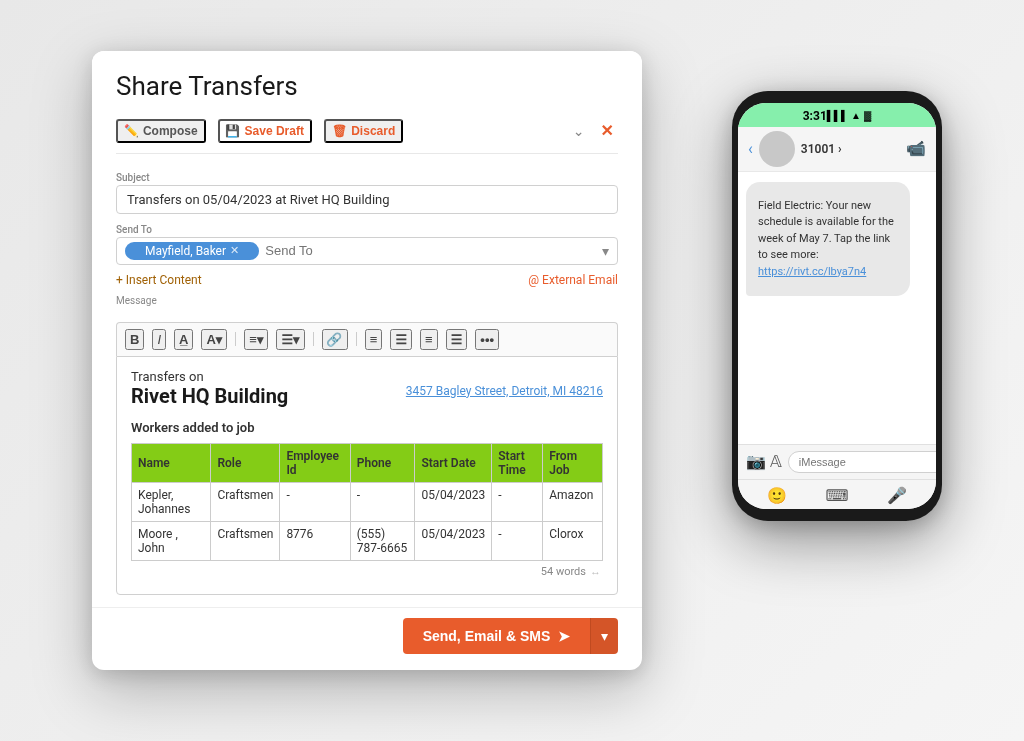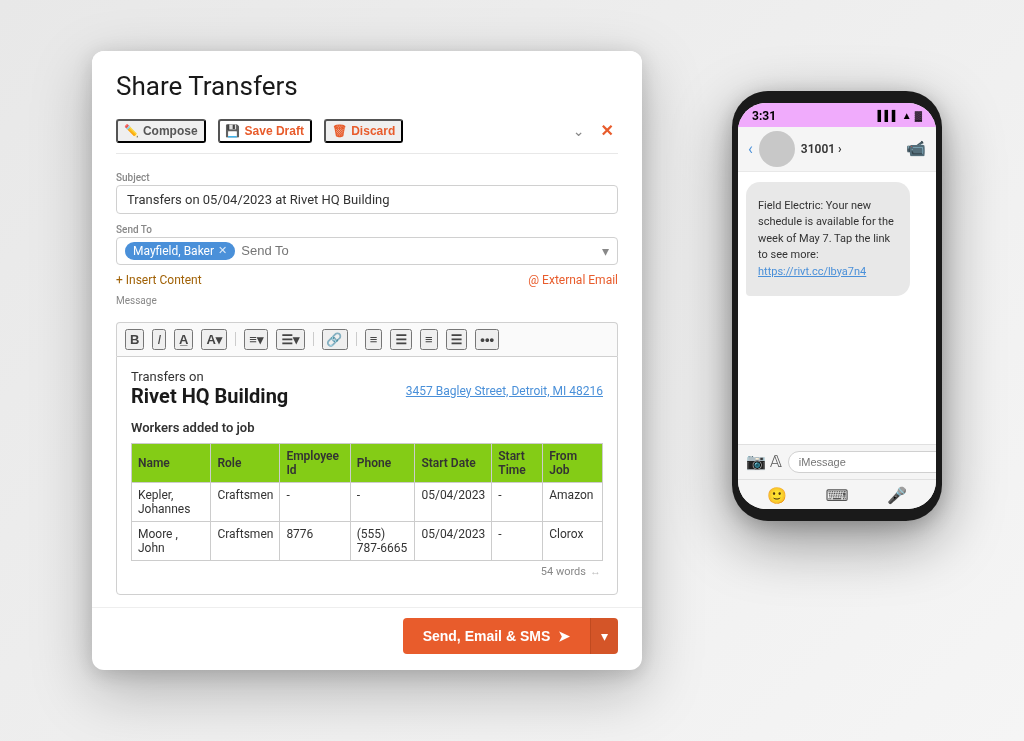--- a/index.html
+++ b/index.html
@@ -121,21 +121,21 @@
       padding: 4px 8px;
       gap: 6px;
     }
 
     .tag-chip {
       display: inline-flex;
       align-items: center;
       background: #4a90d9;
       color: #fff;
       border-radius: 12px;
-      padding: 2px 8px;
+      padding: 2px 20px;
       font-size: 12px;
       gap: 4px;
     }
 
     .tag-chip .chip-close {
       cursor: pointer;
       font-size: 11px;
       opacity: 0.8;
     }
 
@@ -330,24 +330,24 @@
       background: #fff;
       border-radius: 28px;
       height: 100%;
       overflow: hidden;
       display: flex;
       flex-direction: column;
     }
 
     .phone-status-bar {
       display: flex;
-      justify-content: space-between;
+      justify-content: center;
       align-items: center;
       padding: 6px 14px 4px 14px;
-      background: #f0abfc;
+      background: #86efac;
     }
 
     .phone-time {
       font-size: 12px;
       font-weight: 700;
       color: #000;
     }
 
     .phone-icons {
       display: flex;

